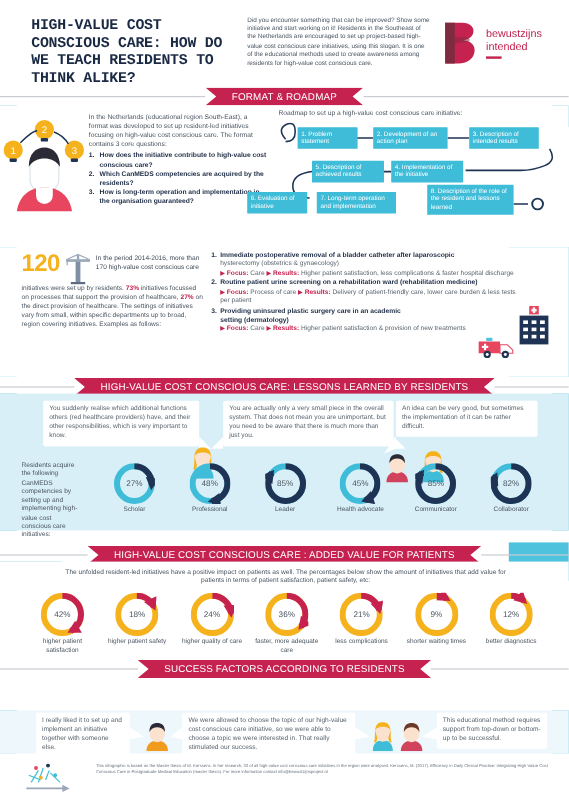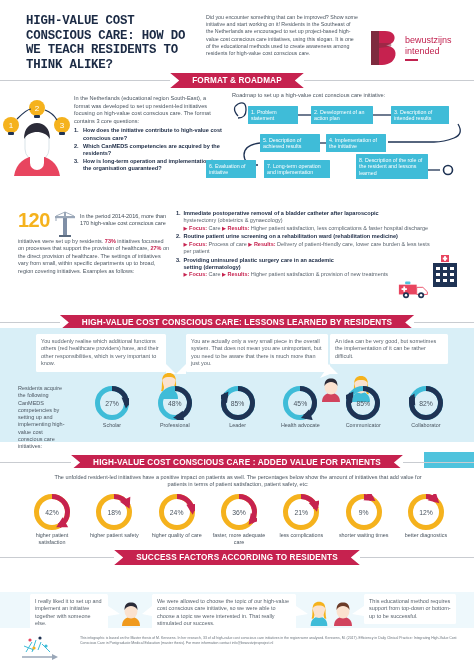--- a/index.html
+++ b/index.html
@@ -16,31 +16,31 @@
   .page { position:relative; width:474px; height:666px; background:#ffffff; }
 
   
   .edge { position:absolute; background:#4fc3dd; }
 
   
   .header { position:absolute; left:0; top:0; width:474px; height:76px; display:flex; align-items:flex-start; padding:14px 8px 0 26px; }
   .headline { width:172px; font-size:12.4px; line-height:14.6px; font-weight:bold; color:#1b2a44; letter-spacing:-0.2px;font-family:Liberation Mono, monospace; }
   .intro { width:152px; margin-left:8px; font-size:5.3px; line-height:7.2px; color:#4a5560; }
 
-  .logo-wrap { margin-left:10px; display:flex; align-items:center; gap:5px; margin-top:14px; }
+  .logo-wrap { margin-left:10px; display:flex; align-items:center; gap:5px; margin-top:2px; }
   .logo-mark { width:32px; height:40px; flex:0 0 auto; }
   .logo-text { font-size:9px; line-height:11px; color:#c1224f; font-weight:400; }
   .logo-rule { width:13px; height:1.6px; background:#c1224f; margin-top:2px; }
 
   
   .banner { position:absolute; left:0; width:474px; height:15px; display:flex; align-items:center; }
   .banner .line { flex:1 1 auto; height:1.1px; background:#c9ccd1; }
   .banner .ribbon {
     position:relative; background:#c6224f; color:#fff;
-    font-size:8.2px; font-weight:bold; letter-spacing:0.15px;
+    font-size:8.2px; font-weight:normal; letter-spacing:0.15px;
     height:15px; line-height:15px; padding:0 22px; white-space:nowrap;
     clip-path: polygon(0 0, 100% 0, calc(100% - 9px) 50%, 100% 100%, 0 100%, 9px 50%);
     text-align:left;
   }
   .banner.w-wide .ribbon { padding:0 16px; }
 
   
   .panel { position:absolute; }
 
   .p-txt { font-size:5.6px; line-height:7.6px; color:#4a5560; }

